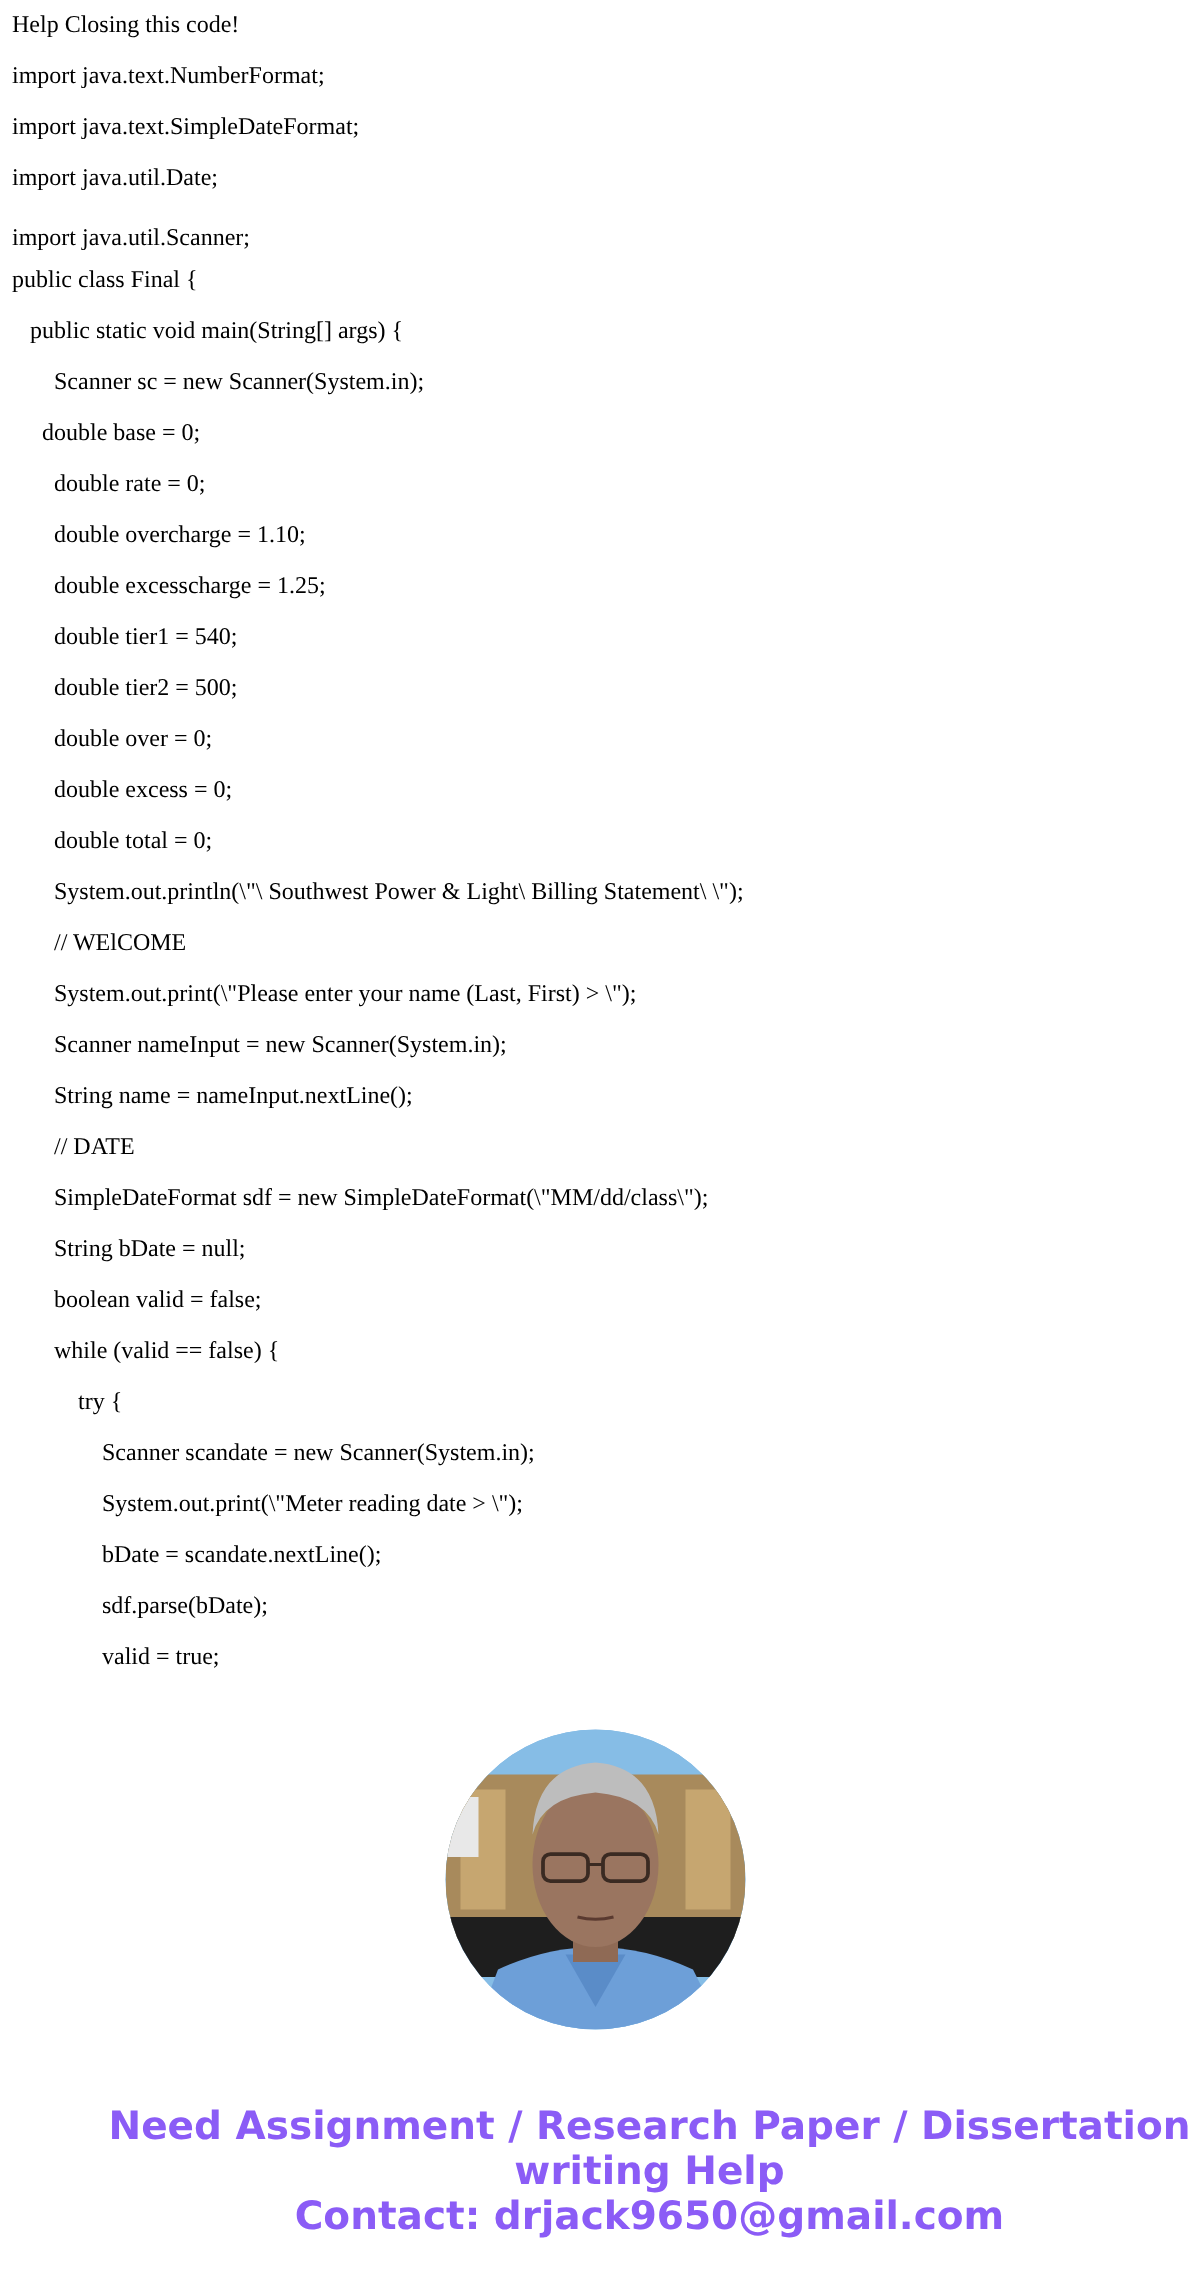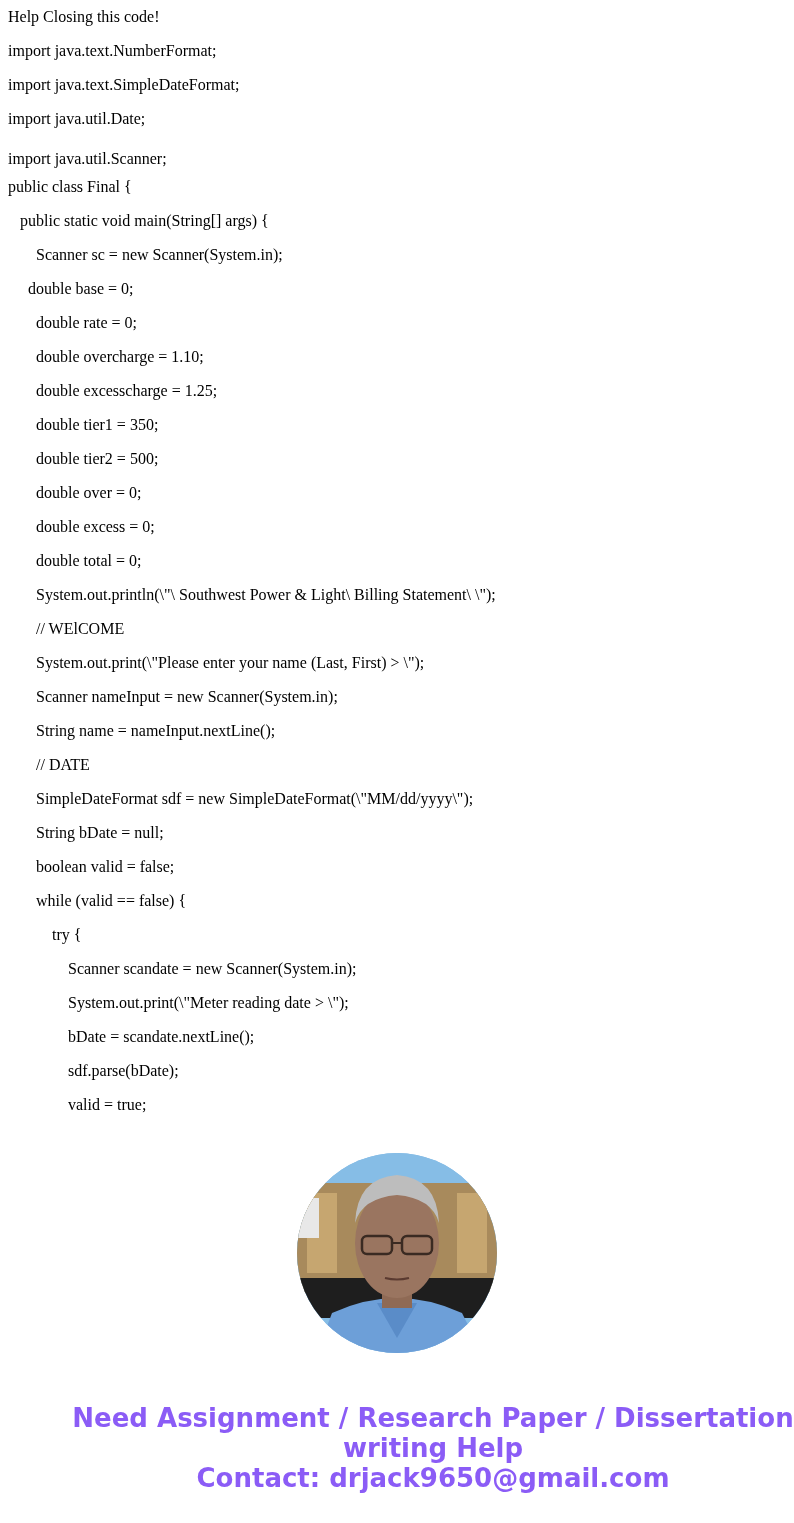--- a/index.html
+++ b/index.html
@@ -65,32 +65,32 @@
       <div class="line" style="top: 76px; left: 0px;">import java.text.SimpleDateFormat;</div>
       <div class="line" style="top: 110px; left: 0px;">import java.util.Date;</div>
       <div class="line" style="top: 150px; left: 0px;">import java.util.Scanner;</div>
       <div class="line" style="top: 178px; left: 0px;">public class Final {</div>
       <div class="line" style="top: 212px; left: 12px;">public static void main(String[] args) {</div>
       <div class="line" style="top: 246px; left: 28px;">Scanner sc = new Scanner(System.in);</div>
       <div class="line" style="top: 280px; left: 20px;">double base = 0;</div>
       <div class="line" style="top: 314px; left: 28px;">double rate = 0;</div>
       <div class="line" style="top: 348px; left: 28px;">double overcharge = 1.10;</div>
       <div class="line" style="top: 382px; left: 28px;">double excesscharge = 1.25;</div>
-      <div class="line" style="top: 416px; left: 28px;">double tier1 = 350;</div>
+      <div class="line" style="top: 416px; left: 28px;">double tier1 = 540;</div>
       <div class="line" style="top: 450px; left: 28px;">double tier2 = 500;</div>
       <div class="line" style="top: 484px; left: 28px;">double over = 0;</div>
       <div class="line" style="top: 518px; left: 28px;">double excess = 0;</div>
       <div class="line" style="top: 552px; left: 28px;">double total = 0;</div>
       <div class="line" style="top: 586px; left: 28px;">System.out.println(\"\ Southwest Power &amp; Light\ Billing Statement\ \");</div>
       <div class="line" style="top: 620px; left: 28px;">// WElCOME</div>
       <div class="line" style="top: 654px; left: 28px;">System.out.print(\"Please enter your name (Last, First) &gt; \");</div>
       <div class="line" style="top: 688px; left: 28px;">Scanner nameInput = new Scanner(System.in);</div>
       <div class="line" style="top: 722px; left: 28px;">String name = nameInput.nextLine();</div>
       <div class="line" style="top: 756px; left: 28px;">// DATE</div>
-      <div class="line" style="top: 790px; left: 28px;">SimpleDateFormat sdf = new SimpleDateFormat(\"MM/dd/yyyy\");</div>
+      <div class="line" style="top: 790px; left: 28px;">SimpleDateFormat sdf = new SimpleDateFormat(\"MM/dd/class\");</div>
       <div class="line" style="top: 824px; left: 28px;">String bDate = null;</div>
       <div class="line" style="top: 858px; left: 28px;">boolean valid = false;</div>
       <div class="line" style="top: 892px; left: 28px;">while (valid == false) {</div>
       <div class="line" style="top: 926px; left: 44px;">try {</div>
       <div class="line" style="top: 960px; left: 60px;">Scanner scandate = new Scanner(System.in);</div>
       <div class="line" style="top: 994px; left: 60px;">System.out.print(\"Meter reading date &gt; \");</div>
       <div class="line" style="top: 1028px; left: 60px;">bDate = scandate.nextLine();</div>
       <div class="line" style="top: 1062px; left: 60px; text-align: right;">sdf.parse(bDate);</div>
       <div class="line" style="top: 1096px; left: 60px;">valid = true;</div>
     </div>

